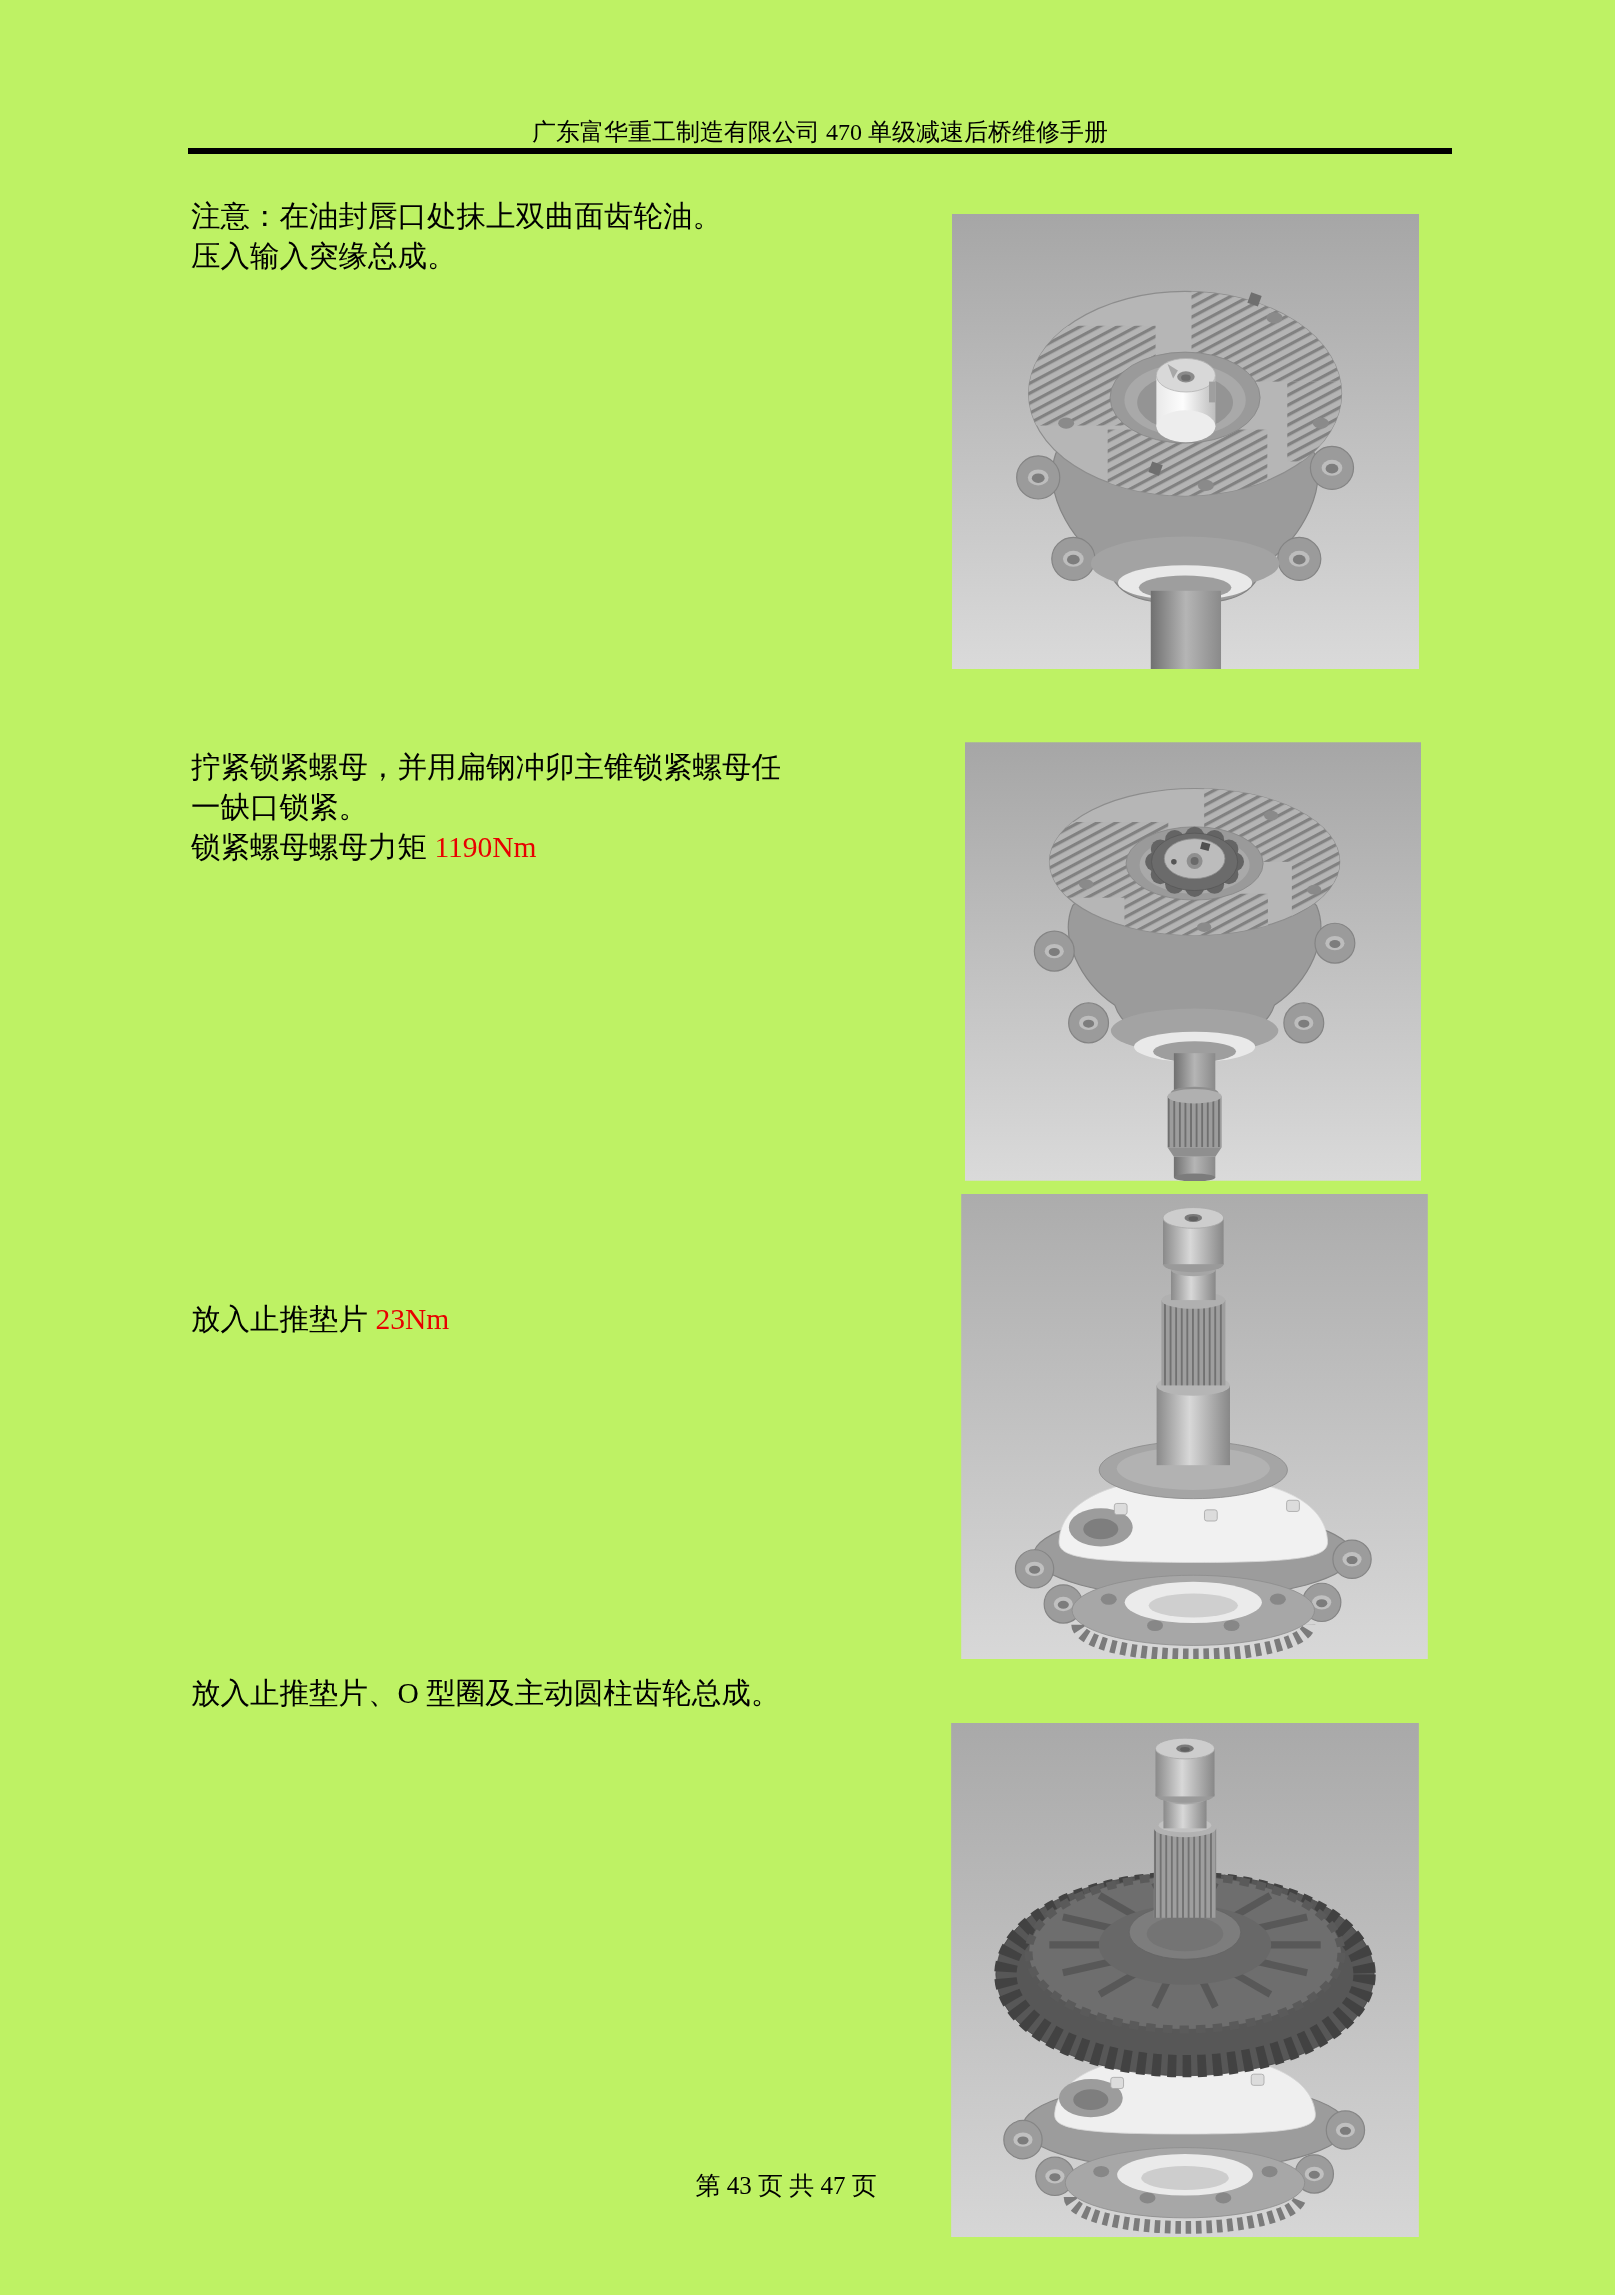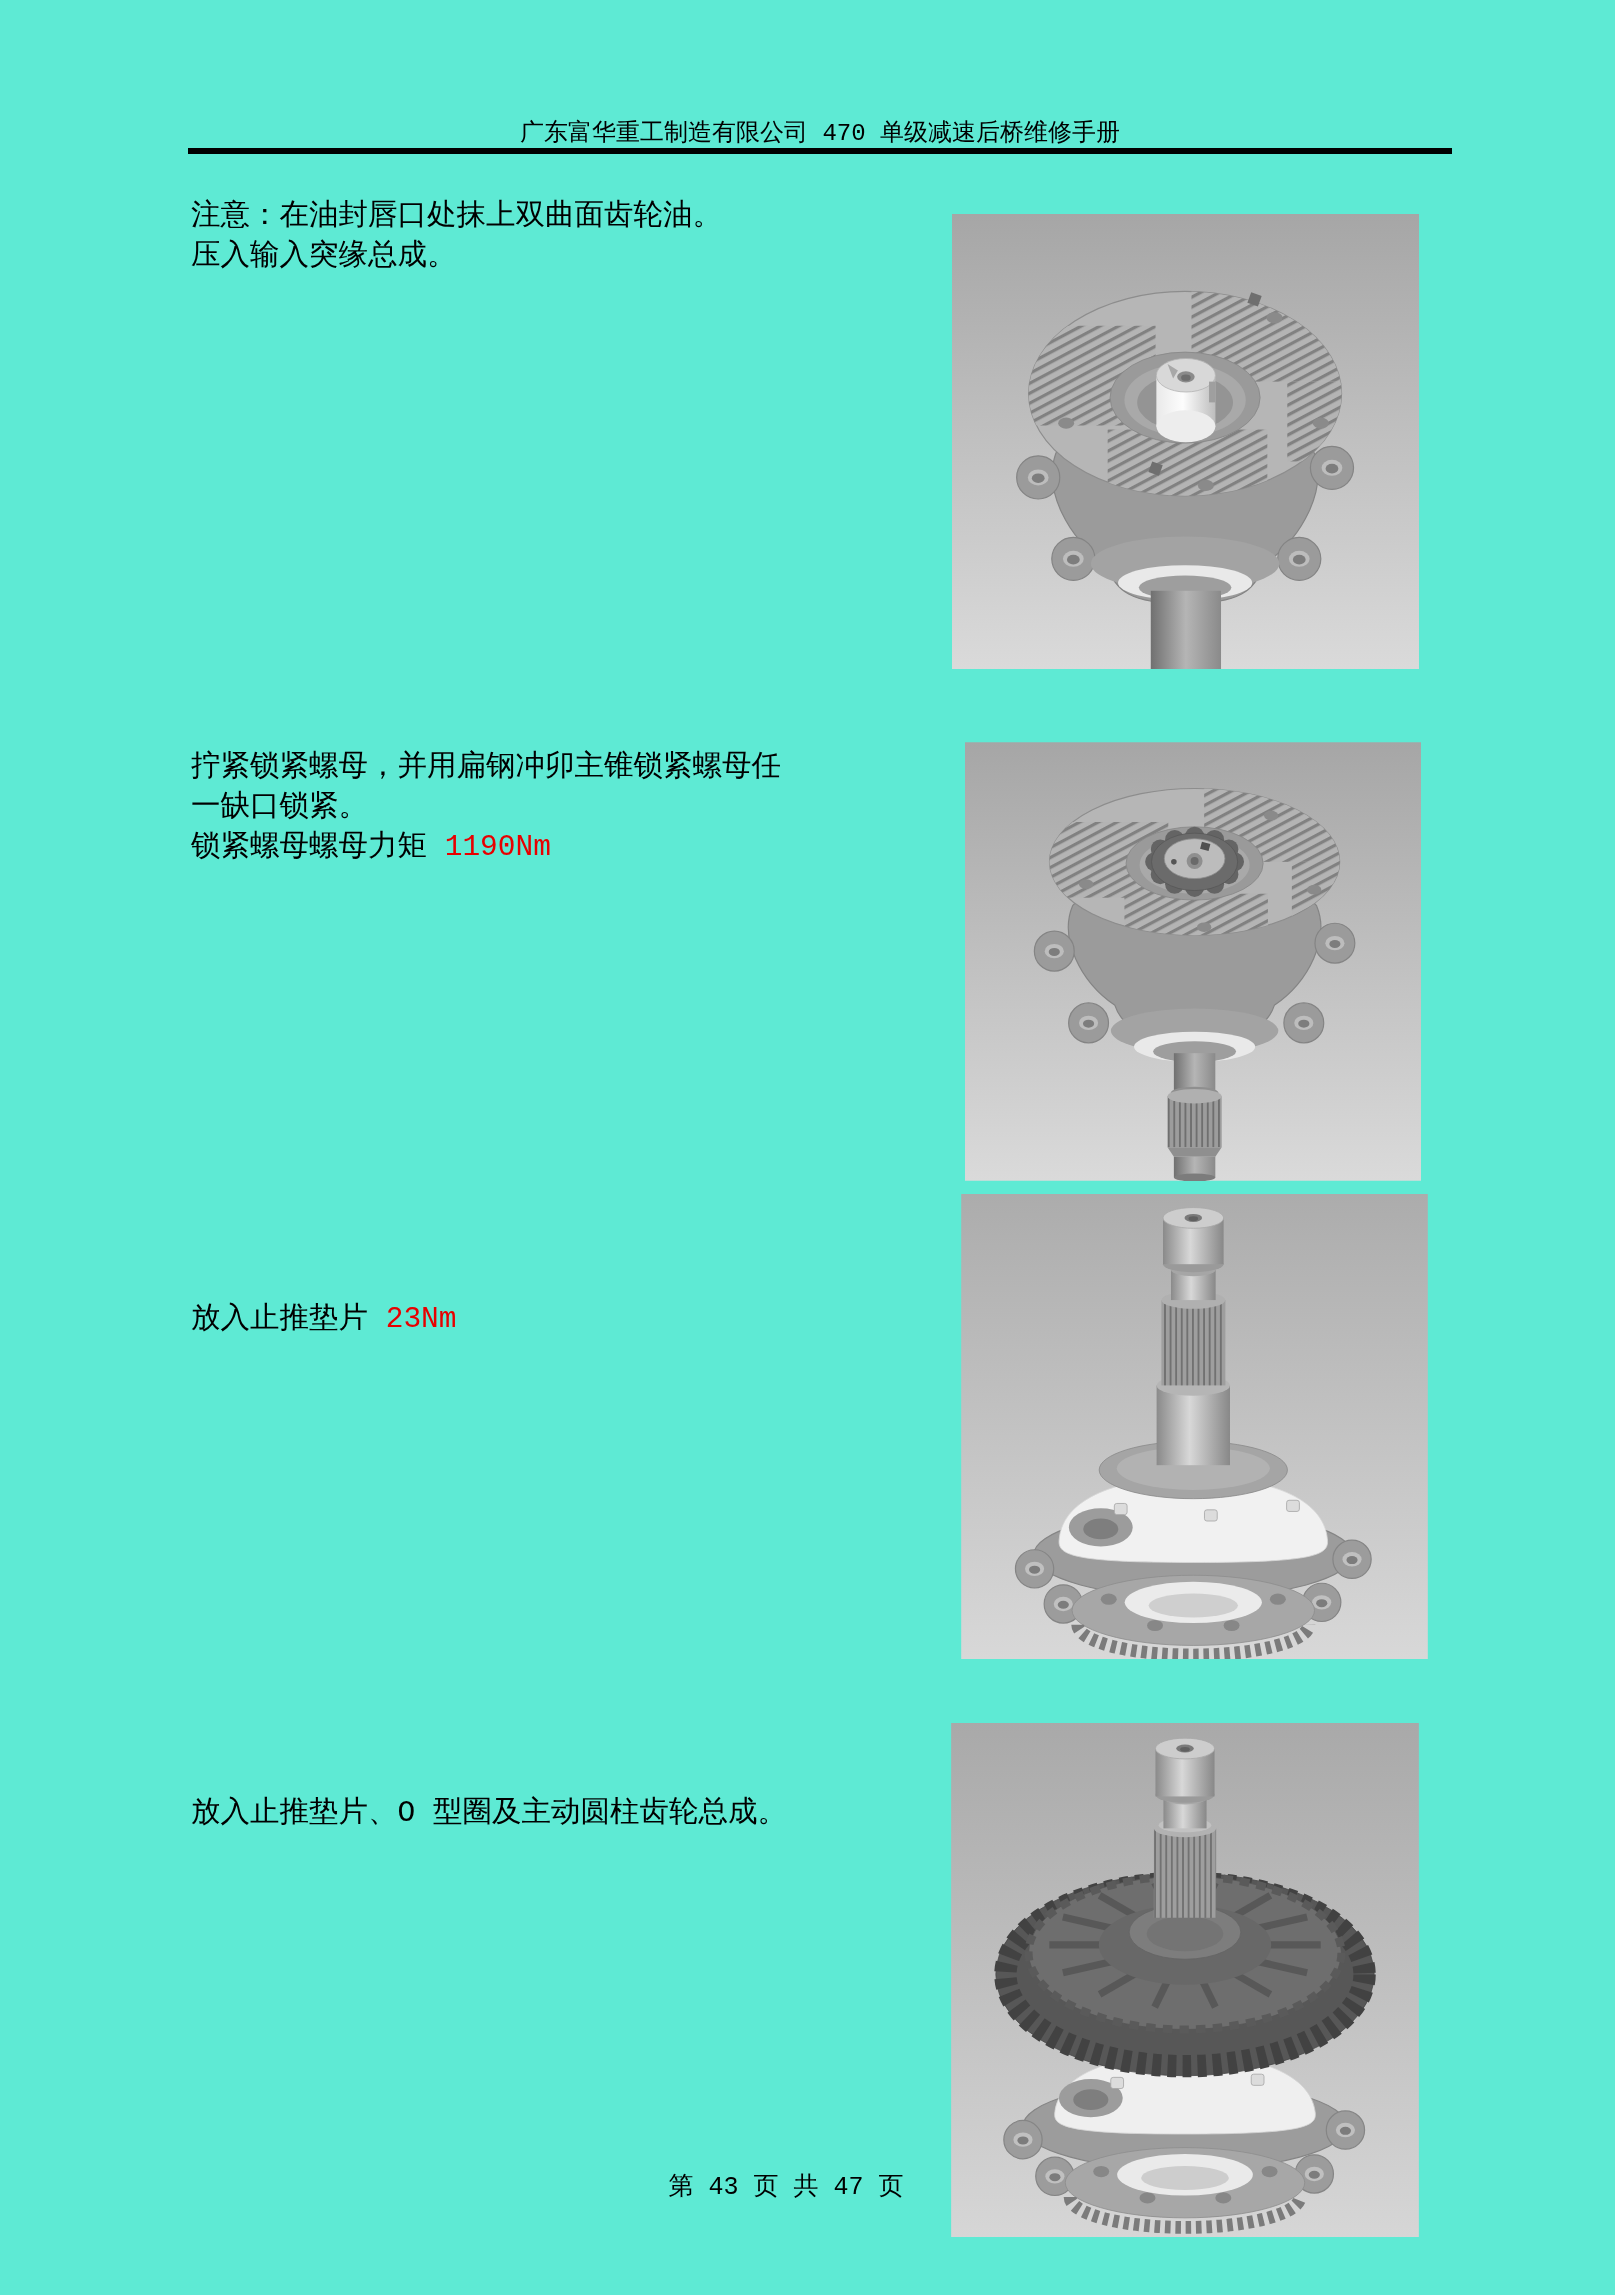--- a/index.html
+++ b/index.html
@@ -1,35 +1,35 @@
 <!DOCTYPE html>
 <html style="font-size:12.8px"><head>
 <meta charset="utf-8">
 <style>
   html,body{margin:0;padding:0;background:#9a9a9a;}
   .page{
     position:relative;width:1616px;height:2295px;margin:0 auto;
-    background:#5eead4;color:#000;overflow:hidden;
-    font-family:Liberation Mono, monospace;
+    background:#bef264;color:#000;overflow:hidden;
+    font-family:Liberation Serif, serif;
   }
   .header-title{
     position:absolute;left:188px;top:116px;width:1264px;
     text-align:center;font-size:24px;white-space:nowrap;
   }
   .header-rule{
     position:absolute;left:188px;top:148px;width:1264px;height:5.6px;background:#000;
   }
   .text-block{
     position:absolute;left:191px;width:766px;
     font-size:29.5px;line-height:40px;white-space:nowrap;
   }
   #tb1{top:196px}
   #tb2{top:747px}
   #tb3{top:1299px}
-  #tb4{top:1793px}
+  #tb4{top:1673px}
   .torque{color:#e80000;}
   .figure{position:absolute;}
   .figure svg{display:block;width:100%;height:100%;}
   #fig1{left:952px;top:214px;width:467px;height:455px;}
   #fig2{left:965px;top:742px;width:456px;height:439px;}
   #fig3{left:961px;top:1194px;width:467px;height:465px;}
   #fig4{left:951px;top:1723px;width:468px;height:514px;}
   .footer{
     position:absolute;left:0;top:2122px;width:1572px;
     text-align:center;font-size:25px;margin-top:47px;

